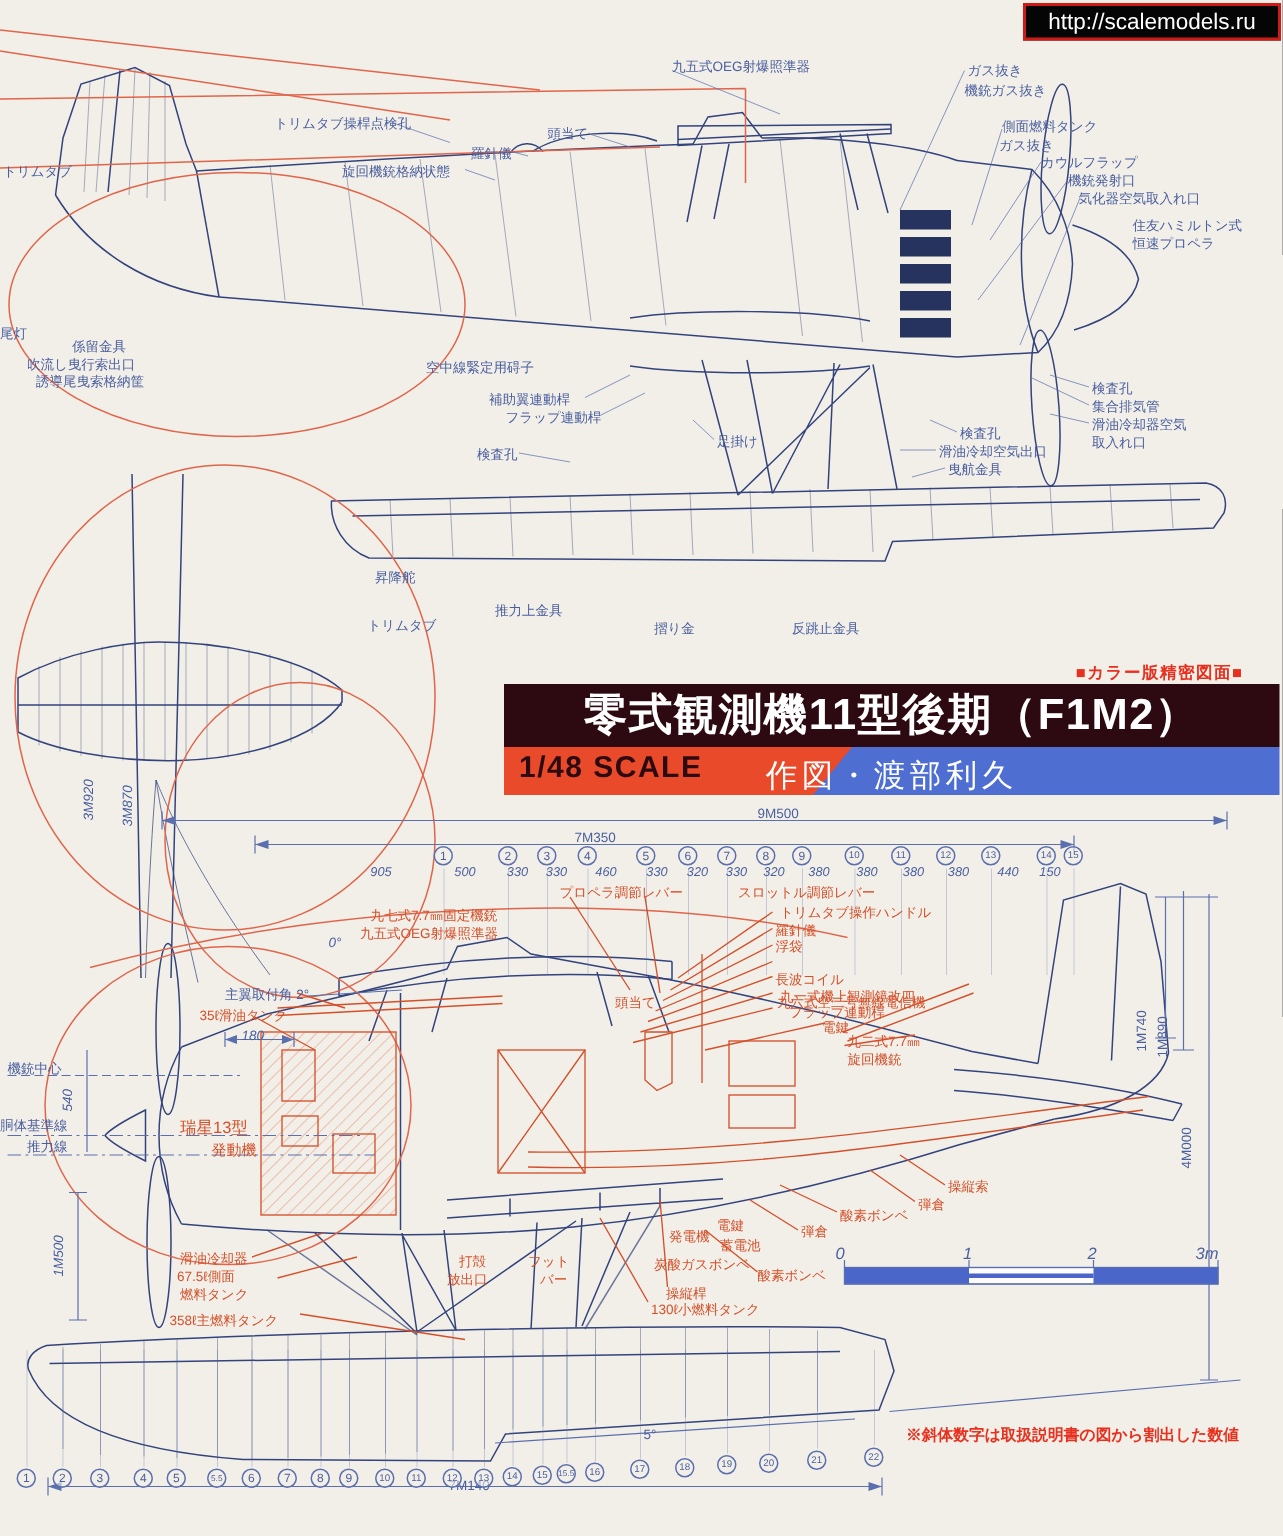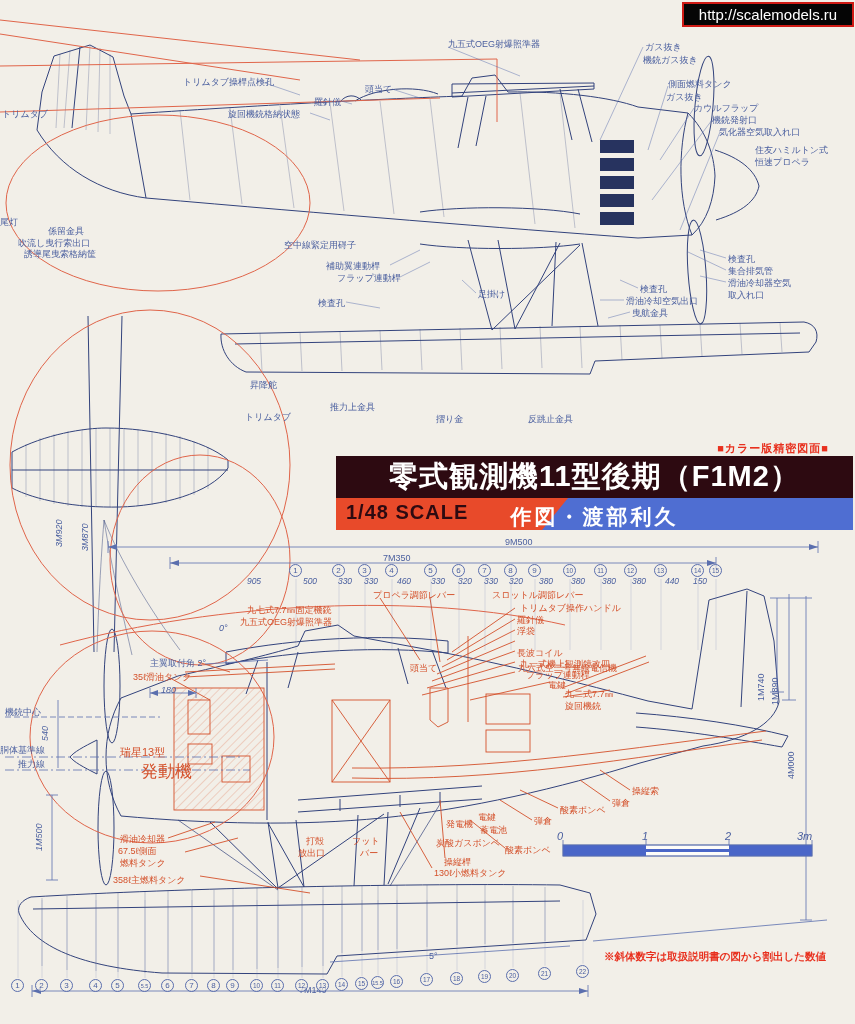--- a/index.html
+++ b/index.html
@@ -22,21 +22,21 @@
   .tagline{position:absolute;right:26px;top:441px;color:#e8301e;font-size:11px;font-weight:bold;
            letter-spacing:1px;z-index:10;}
   .titlebar{position:absolute;left:336px;top:456px;width:517px;height:42px;background:#2d0a11;
             color:#fff;display:flex;align-items:center;justify-content:center;font-size:29px;
             font-weight:bold;letter-spacing:1px;z-index:10;white-space:nowrap;}
   .bandrow{position:absolute;left:336px;top:498px;width:517px;height:32px;background:#4f6ed2;z-index:10;}
   .bandred{position:absolute;left:0;top:0;width:232px;height:32px;background:#e84a2a;
            clip-path:polygon(0 0,100% 0,calc(100% - 26px) 100%,0 100%);}
   .scaletext{position:absolute;left:10px;top:3px;font-size:20px;font-weight:bold;color:#2d0a11;letter-spacing:1px;}
   .credittext{position:absolute;left:0;top:5px;width:100%;text-align:center;
-              box-sizing:border-box;font-size:21px;font-weight:bold;color:#fff;letter-spacing:3px;}
+              box-sizing:border-box;font-size:21px;font-weight:normal;color:#fff;letter-spacing:3px;}
   .footnote{position:absolute;left:604px;top:950px;color:#e8301e;font-size:10.5px;font-weight:bold;z-index:10;}
 </style>
 </head>
 <body>
 
 <div class="page">
 
   <svg id="art" width="855" height="1024" viewBox="0 0 855 1024">
     <defs>
       <pattern id="hatch" width="6" height="6" patternUnits="userSpaceOnUse" patternTransform="rotate(45)">
@@ -311,21 +311,21 @@
       <span class="lbl red" style="left: 434px; top: 869px;">130ℓ小燃料タンク</span>
       <span class="lbl red" style="left: 306px; top: 837px;">打殻</span>
       <span class="lbl red" style="left: 298px; top: 849px;">放出口</span>
       <span class="lbl red" style="left: 352px; top: 837px;">フット</span>
       <span class="lbl red" style="left: 360px; top: 849px;">バー</span>
       <span class="lbl red" style="left: 120px; top: 835px;">滑油冷却器</span>
       <span class="lbl red" style="left: 118px; top: 847px;">67.5ℓ側面</span>
       <span class="lbl red" style="left: 120px; top: 859px;">燃料タンク</span>
       <span class="lbl red" style="left: 113px; top: 876px;">358ℓ主燃料タンク</span>
       <span class="lbl red" style="left: 120px; top: 747px; font-size: 11px;">瑞星13型</span>
-      <span class="lbl red" style="left: 141px; top: 763px; font-size: 17px;">発動機</span>
+      <span class="lbl red" style="left: 141px; top: 763px; font-size: 10px;">発動機</span>
       <span class="lbl red" style="left: 133px; top: 673px;">35ℓ滑油タンク</span>
       <span class="lbl" style="left: 150px; top: 659px;">主翼取付角 2°</span>
       <span class="lbl it" style="left: 161px; top: 686px;">180</span>
       <span class="lbl" style="left: 5px; top: 708px;">機銃中心</span>
       <span class="lbl it" style="left: 50px; top: 732px; transform: rotate(-90deg); transform-origin: 0px 100%;">540</span>
       <span class="lbl" style="left: 0px; top: 746px;">胴体基準線</span>
       <span class="lbl" style="left: 18px; top: 760px;">推力線</span>
       <span class="lbl it" style="left: 44px; top: 842px; transform: rotate(-90deg); transform-origin: 0px 100%;">1M500</span>
       <span class="lbl" style="left: 766px; top: 692px; transform: rotate(-90deg); transform-origin: 0px 100%;">1M740</span>
       <span class="lbl" style="left: 780px; top: 696px; transform: rotate(-90deg); transform-origin: 0px 100%;">1M890</span>

